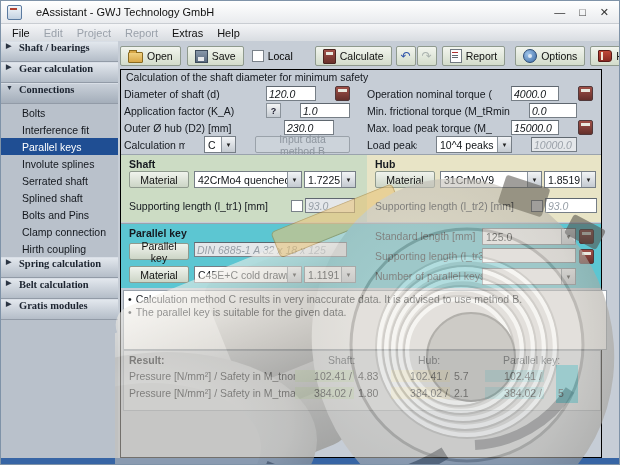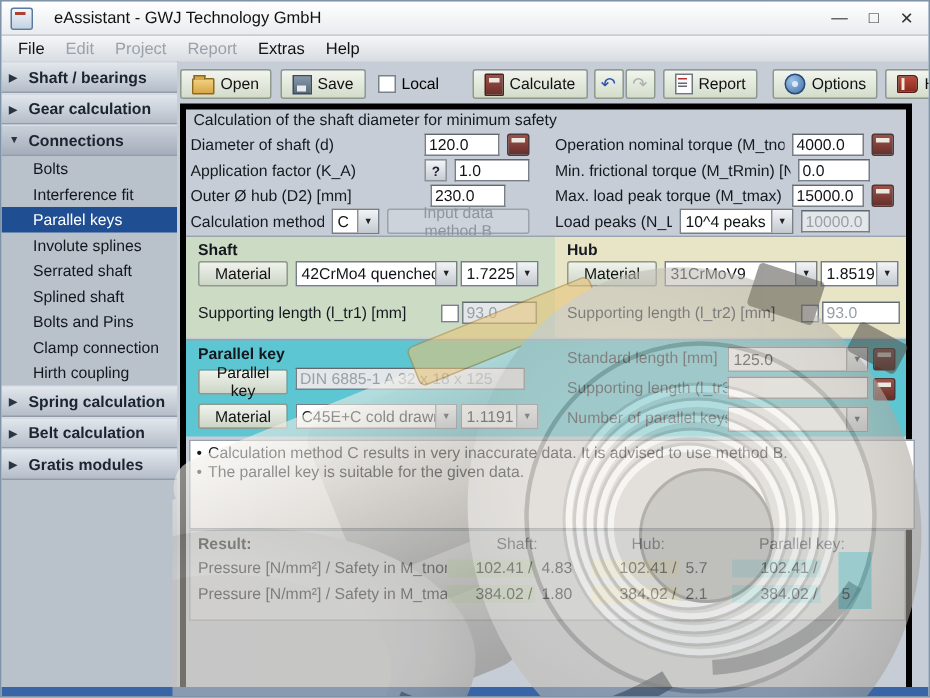--- a/index.html
+++ b/index.html
@@ -10,21 +10,21 @@
   .appicon::after{content:"";position:absolute;left:2px;top:2px;width:7px;height:2px;background:#b04030;}
   .title-text{flex:1;}
   .winbtns{display:flex;gap:14px;font-size:11px;color:#333;padding-right:4px;}
   .winbtns span{cursor:default;}
   
   .menubar{height:18px;background:linear-gradient(#f4f5f7,#d7dbe0);border-bottom:1px solid #a8b0b9;display:flex;align-items:center;padding:0 4px;font-size:11px;color:#111;}
   .menu-item{padding:1px 7px;}
   .menu-item.disabled{color:#9aa1aa;}
   
   .sidebar{position:absolute;left:0;top:40px;bottom:6px;width:117px;background:#b9c1cb;border-right:1px solid #8f98a4;}
-  .cat{height:19px;display:flex;align-items:center;gap:5px;padding:0 5px;background:linear-gradient(#e2e7ed,#b4bdc8);border-top:1px solid #d8dee6;border-bottom:1px solid #929ba7;font-weight:bold;font-size:10.5px;color:#1c2430;}
+  .cat{height:19px;display:flex;gap:5px;padding:0 5px;background:linear-gradient(#e2e7ed,#b4bdc8);border-top:1px solid #d8dee6;border-bottom:1px solid #929ba7;font-weight:bold;font-size:10.5px;color:#1c2430;font-family:Liberation Serif, serif;}
   .cat.pressed{background:linear-gradient(#c9d0d9,#a4aeba);}
   .tri{font-size:7px;color:#2a3442;width:8px;}
   .sub{height:17px;display:flex;align-items:center;padding-left:21px;font-size:10.5px;color:#14181e;}
   .sub.selected{background:#1f4e93;color:#fff;font-weight:normal;}
   
   .main{position:absolute;left:117px;top:40px;right:0;bottom:0;background:#c6cdd6;}
   
   .toolbar{position:absolute;top:4px;left:2px;height:22px;display:flex;align-items:center;font-size:10.5px;}
   .tbtn{display:flex;align-items:center;gap:4px;height:20px;padding:0 7px;background:linear-gradient(#f2f5ee,#d3dccb);border:1px solid #8f9a8e;border-radius:2px;font-size:10.5px;color:#111;font-family:"Liberation Sans",sans-serif;cursor:pointer;}
   .tbtn.sm{padding:0 4px;}
@@ -40,26 +40,26 @@
   .ic-floppy::after{content:"";position:absolute;left:2px;bottom:1px;width:6px;height:4px;background:#e8eaec;}
   .ic-calc{width:11px;height:13px;background:linear-gradient(#a05048,#6a302a);border:1px solid #4a2420;border-radius:1px;position:relative;}
   .ic-calc::after{content:"";position:absolute;left:2px;top:2px;right:2px;height:3px;background:#e9e9df;}
   .ic-report{width:10px;height:12px;background:#fdfdfd;border:1px solid #707880;position:relative;}
   .ic-report::after{content:"";position:absolute;left:1px;top:2px;width:6px;height:1px;background:#b03030;box-shadow:0 3px 0 #606870,0 5px 0 #606870;}
   .ic-options{width:12px;height:12px;border-radius:50%;background:radial-gradient(circle at 4px 4px,#9cc2e8,#3e6ea8);border:1px solid #2a4a74;position:relative;}
   .ic-options::after{content:"";position:absolute;left:4px;top:4px;width:4px;height:4px;border-radius:50%;background:#dce8f4;}
   .ic-help{width:12px;height:10px;background:linear-gradient(#c04838,#8a2a22);border:1px solid #5a1a16;border-radius:1px 3px 3px 1px;position:relative;}
   .ic-help::after{content:"";position:absolute;left:2px;top:1px;width:2px;height:8px;background:#f0e8d8;}
   
-  .panel{position:absolute;top:28px;left:2px;width:480px;height:387px;border:4px solid #000000;background:#c6cdd6;}
+  .panel{position:absolute;top:28px;left:2px;width:480px;height:387px;border:1px solid #000000;background:#c6cdd6;}
   .caption{position:absolute;top:1px;left:5px;font-size:10.5px;color:#15191f;}
   .lbl{font-size:10.5px;color:#15191f;flex:1;white-space:nowrap;overflow:hidden;}
-  .irow{position:absolute;height:15px;display:flex;align-items:center;gap:5px;}
+  .irow{position:absolute;height:15px;display:flex;align-items:center;gap:19px;}
   .field{height:13px;background:#fff;border:1px solid #767e86;border-top-color:#5f676f;font-size:10.5px;padding:0 2px;color:#101418;font-family:"Liberation Sans",sans-serif;box-sizing:content-box;}
-  input.field{outline:none;}
+  input.field{outline:none;font-style:italic;}
   .dfield{background:#e4e7ea;color:#9aa1a9;}
   .graytx{color:#98a0a8;}
   .combo{display:flex;height:15px;border:1px solid #767e86;background:#fff;align-items:center;}
   .combo .txt{flex:1;font-size:10.5px;padding:0 3px;white-space:nowrap;overflow:hidden;color:#101418;}
   .combo .arr{width:13px;align-self:stretch;background:linear-gradient(#f2f4f6,#c4cad1);border-left:1px solid #8a929a;display:flex;align-items:center;justify-content:center;font-size:6px;color:#222;}
   .calcic{width:13px;height:13px;border:1px solid #50383a;border-radius:2px;background:linear-gradient(#a05048,#65302b);position:relative;flex:none;cursor:pointer;}
   .calcic::after{content:"";position:absolute;left:2px;top:2px;right:2px;height:3px;background:#e9e9df;}
   .qbtn{width:13px;height:13px;background:linear-gradient(#f4f5f6,#c6ccd3);border:1px solid #8a929a;font-size:9px;font-weight:bold;display:flex;align-items:center;justify-content:center;color:#223;flex:none;cursor:pointer;}
   .gbtn{height:17px;background:linear-gradient(#f0f3ed,#ccd5c6);border:1px solid #8f9a8e;border-radius:2px;font-size:10.5px;color:#111;display:flex;align-items:center;justify-content:center;font-family:"Liberation Sans",sans-serif;cursor:pointer;}
   .gbtn.disabled{background:#ccd3da;color:#8d959e;border-color:#9aa2aa;}

